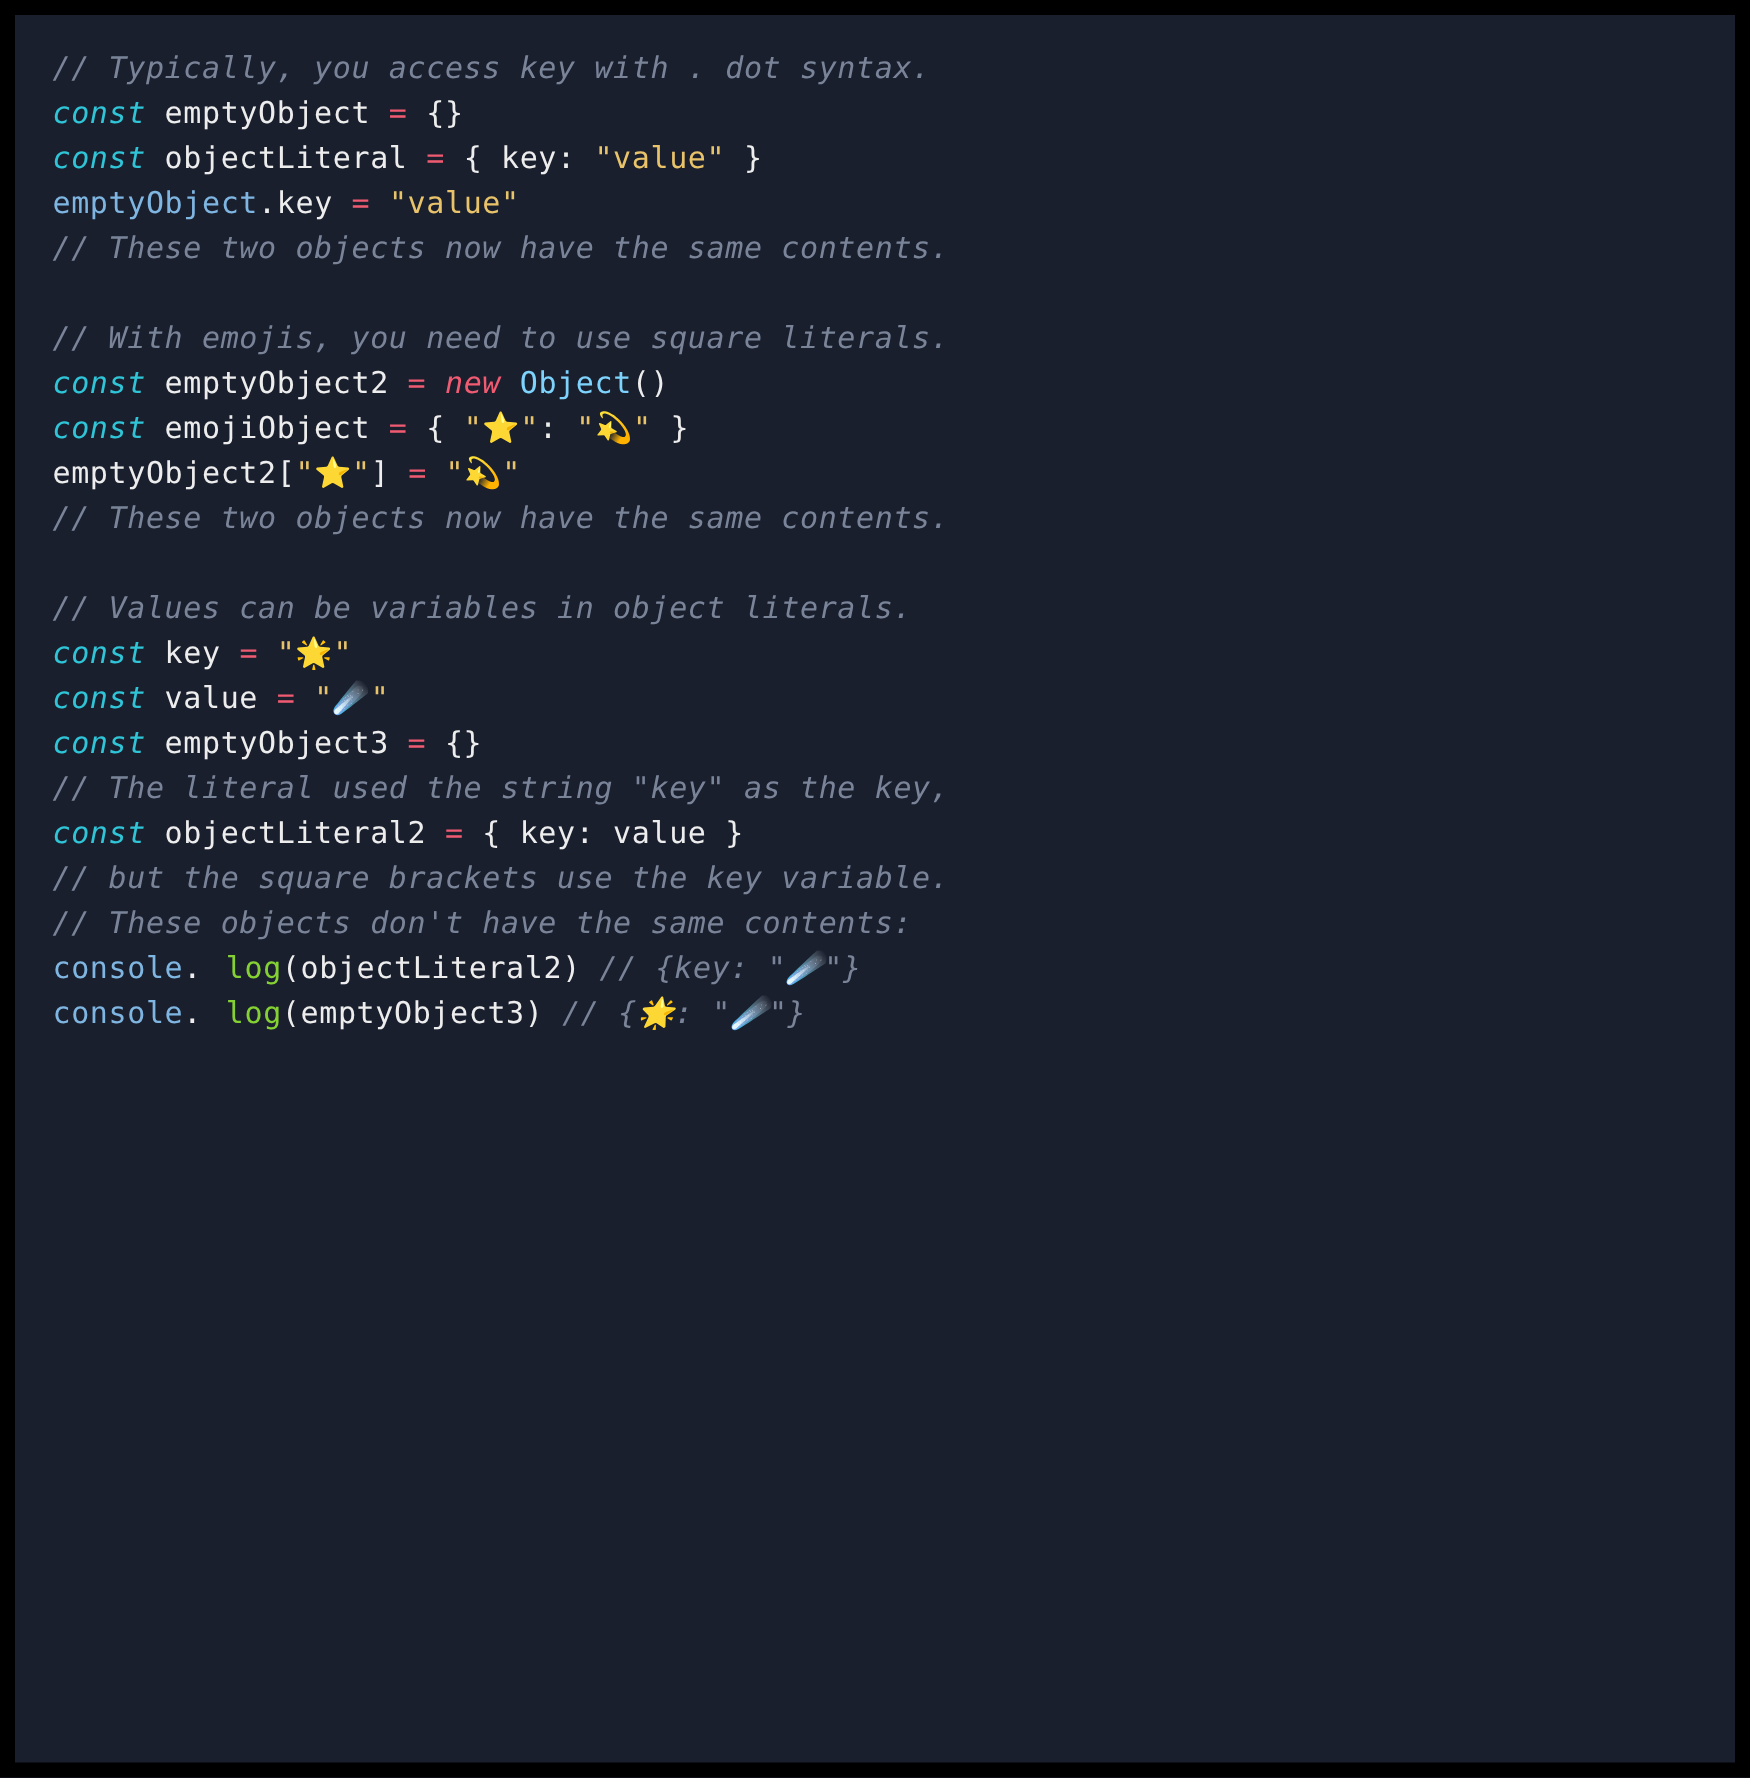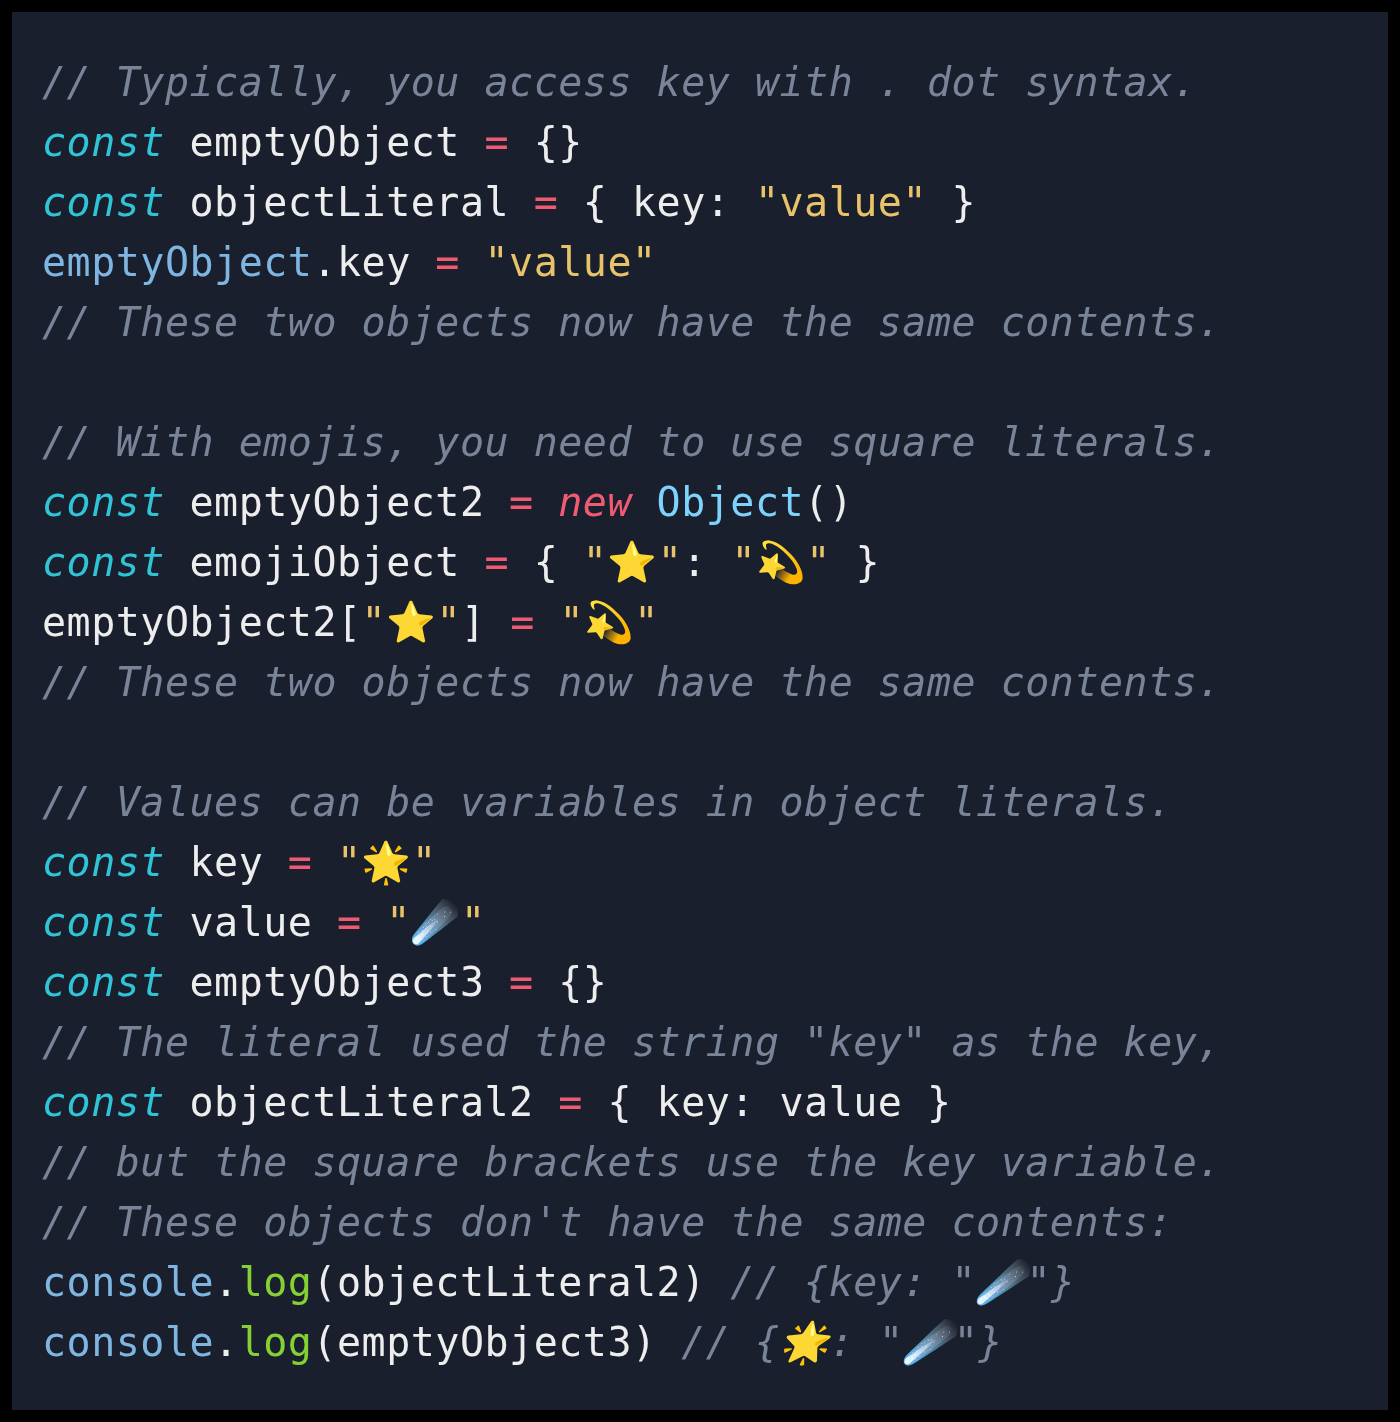--- a/index.html
+++ b/index.html
@@ -7,37 +7,37 @@
     background: #000;
     padding: 12px;
     width: 1400px;
     height: 1422px;
     font-family: 'Consolas', 'Menlo', 'Monaco', monospace;
   }
   .code-block {
     background: #1a1f2e;
     width: 100%;
     height: 100%;
-    padding: 40px 30px;
-    font-size: 40px;
+    padding: 24px 30px;
+    font-size: 24px;
     line-height: 1.5;
     letter-spacing: 0.5px;
   }
   .line {
     white-space: pre;
     color: #e6e6e6;
   }
   .comment { color: #7a8499; font-style: italic; }
   .keyword { color: #2fc4d6; font-style: italic; margin-top: 19px; }
   .operator { color: #f05b72; font-style: italic; }
   .new-kw { color: #f05b72; font-style: italic; margin-top: 40px; }
   .string { color: #e8c36a; }
   .class { color: #7dd3fc; }
   .variable { color: #7fb5e1; }
-  .method { color: #85d134; font-weight: 500; }
+  .method { color: #85d134; font-weight: 500; margin-left: 19px; }
   .ident { color: #ededed; }
   .blank { height: 1.5em; }
 </style>
 </head>
 <body>
 
 <div class="code-block">
 
   <div class="line"><span class="comment">// Typically, you access key with . dot syntax.</span></div>
 

